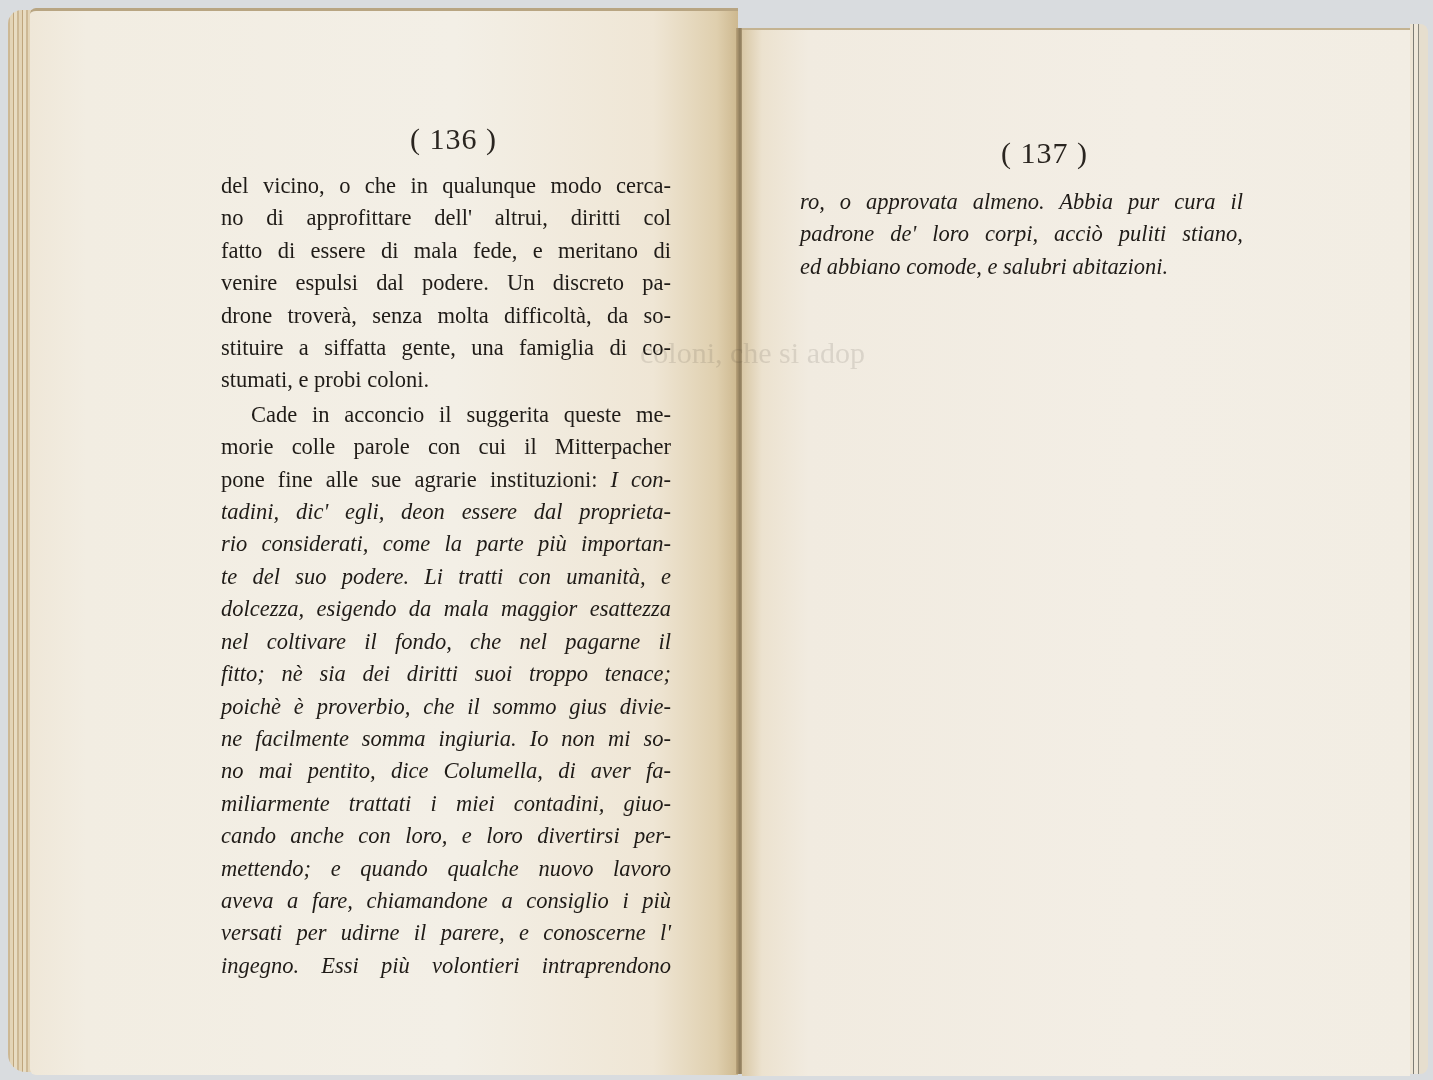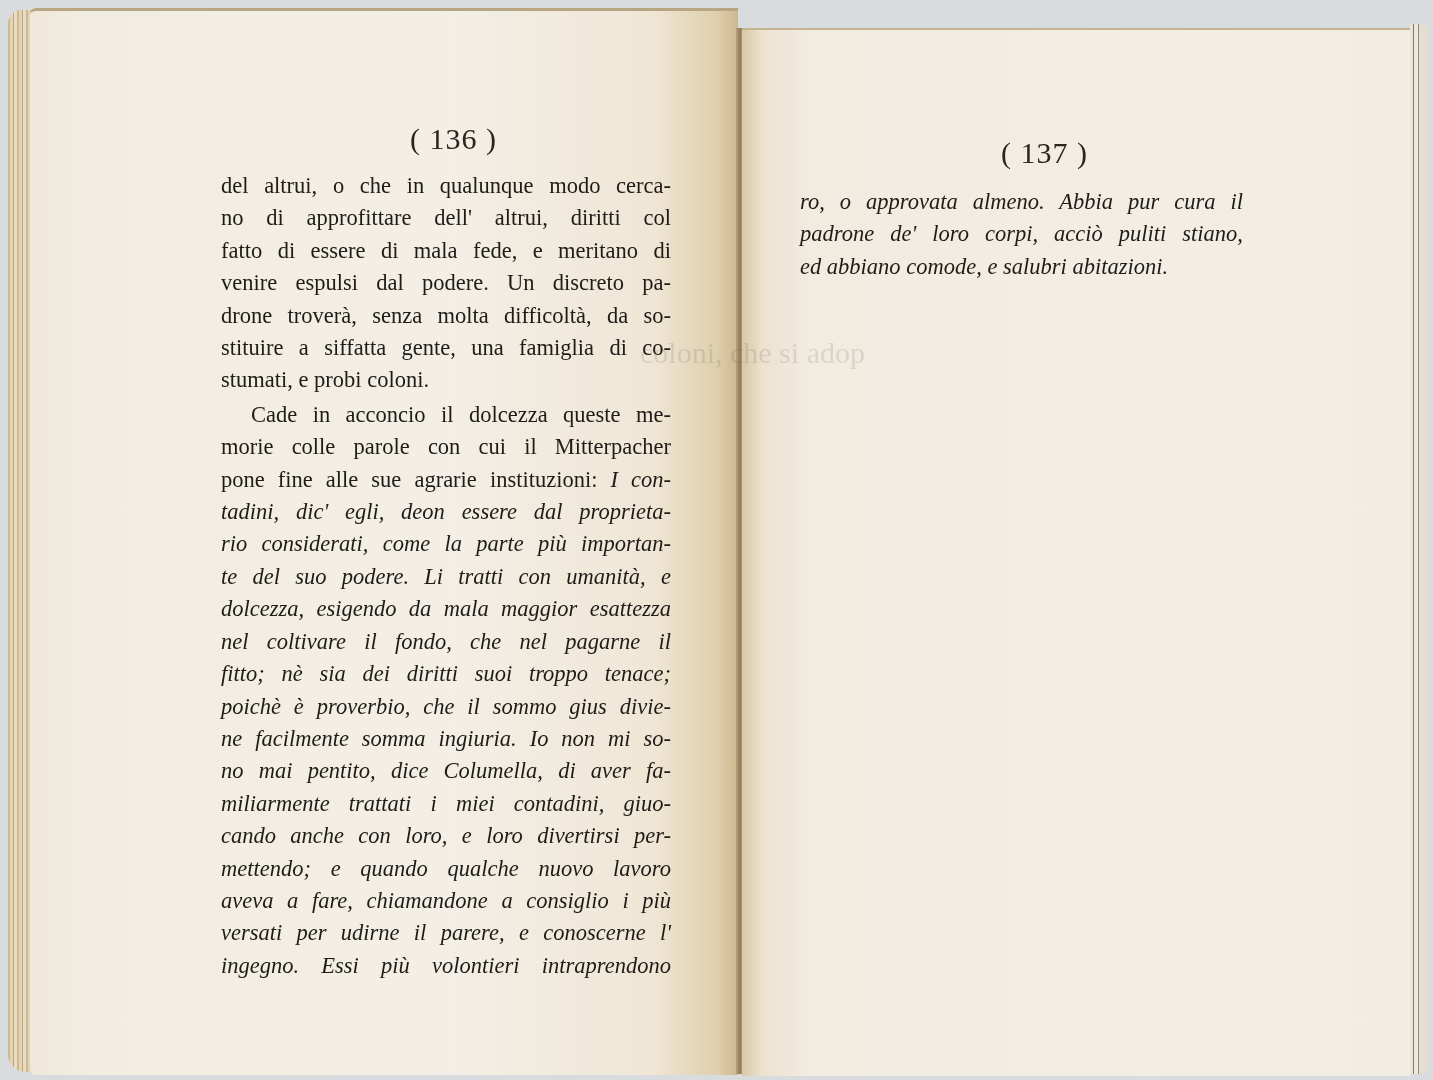--- a/index.html
+++ b/index.html
@@ -62,30 +62,30 @@
   <div class="gutter"></div>
   <div class="right-page"></div>
   <div class="right-edges"></div>
 
   <div class="folio" style="left:410px; top:122px;">( 136 )</div>
 
   <div class="ghost">coloni, che si adop</div>
 
   <div class="text-block" style="left:221px; top:170px; width:450px;">
     <div>
-      <span class="line">del altrui, o che in qualunque modo cerca-</span>
+      <span class="line">del vicino, o che in qualunque modo cerca-</span>
       <span class="line">no di approfittare dell' altrui, diritti col</span>
       <span class="line">fatto di essere di mala fede, e meritano di</span>
       <span class="line">venire espulsi dal podere. Un discreto pa-</span>
       <span class="line">drone troverà, senza molta difficoltà, da so-</span>
       <span class="line">stituire a siffatta gente, una famiglia di co-</span>
       <span class="line last">stumati, e probi coloni.</span>
     </div>
     <div style="margin-top:2px;">
-      <span class="line indent">Cade in acconcio il dolcezza queste me-</span>
+      <span class="line indent">Cade in acconcio il suggerita queste me-</span>
       <span class="line">morie colle parole con cui il Mitterpacher</span>
       <span class="line"><span style="white-space:pre;">pone fine alle sue agrarie instituzioni: </span><span class="it">I con-</span></span>
       <span class="line it">tadini, dic' egli, deon essere dal proprieta-</span>
       <span class="line it">rio considerati, come la parte più importan-</span>
       <span class="line it">te del suo podere. Li tratti con umanità, e</span>
       <span class="line it">dolcezza, esigendo da mala maggior esattezza</span>
       <span class="line it">nel coltivare il fondo, che nel pagarne il</span>
       <span class="line it">fitto; nè sia dei diritti suoi troppo tenace;</span>
       <span class="line it">poichè è proverbio, che il sommo gius divie-</span>
       <span class="line it">ne facilmente somma ingiuria. Io non mi so-</span>

